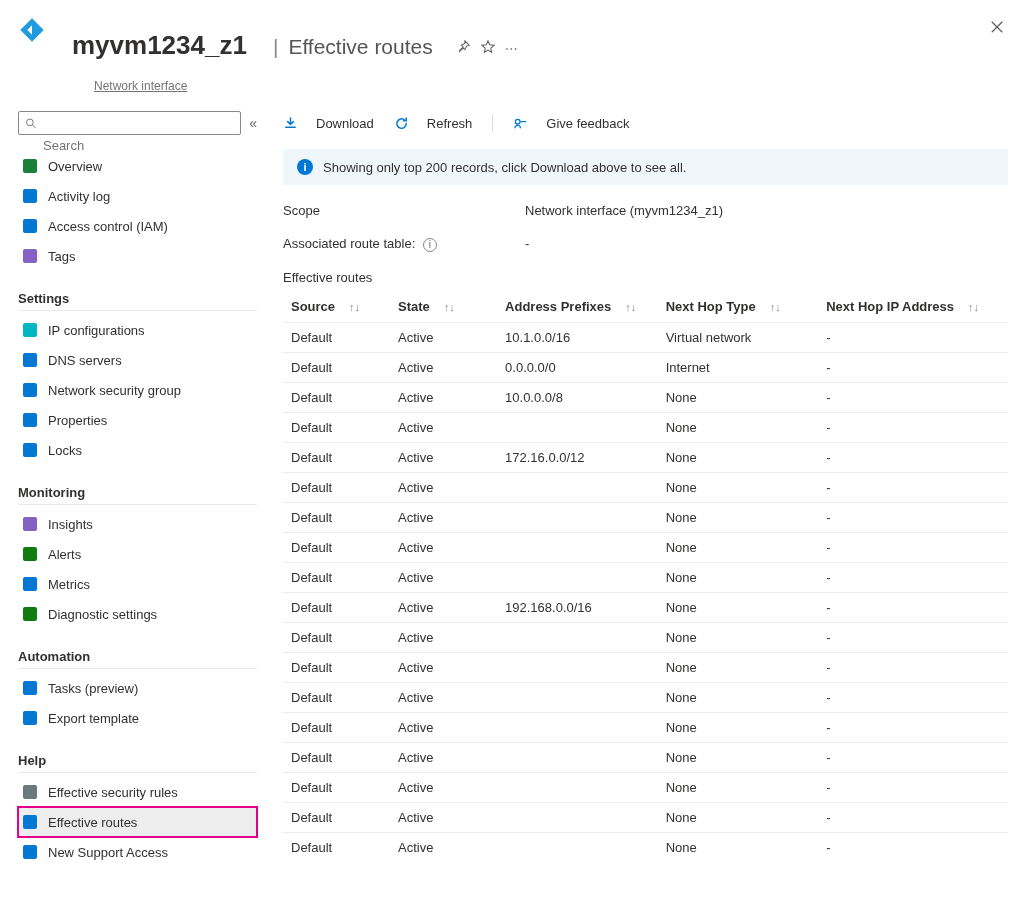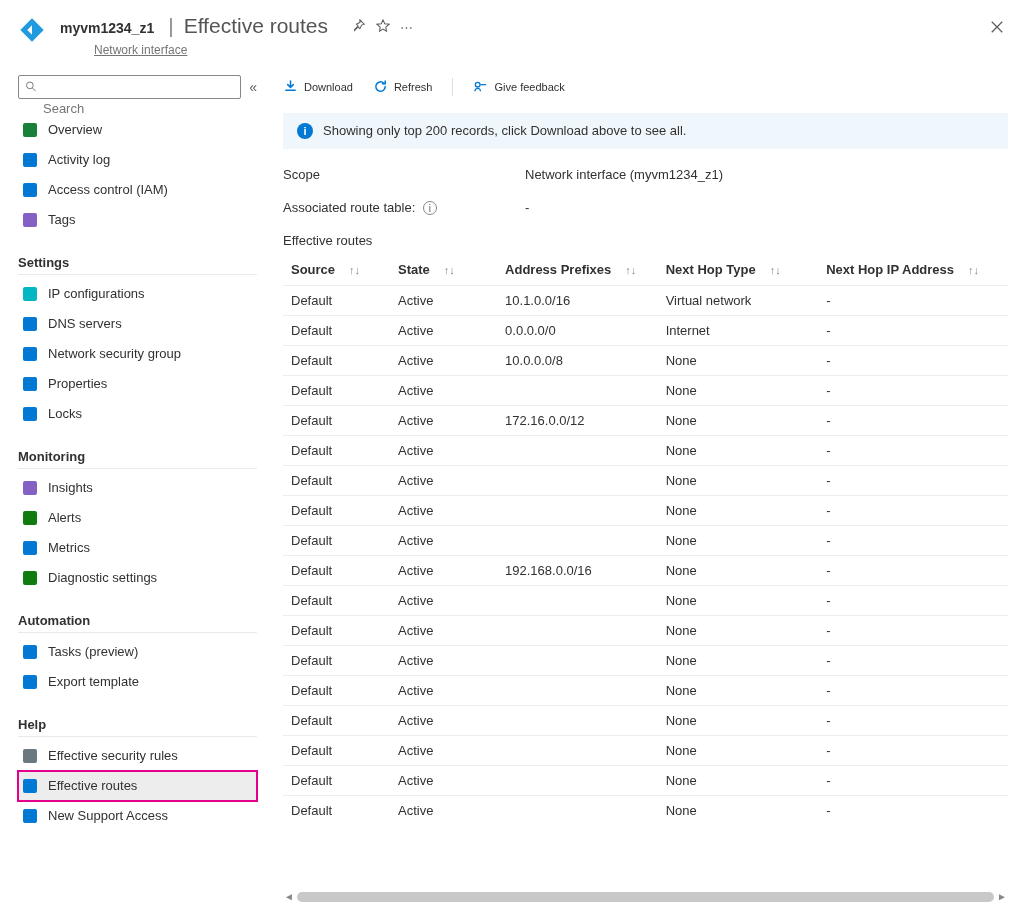--- a/index.html
+++ b/index.html
@@ -3,21 +3,21 @@
 <meta charset="utf-8">
 <style>
   * { box-sizing: border-box; }
   html, body { margin:0; padding:0; font-family: "Segoe UI", Arial, sans-serif; font-size:13px; color:#323130; background:#fff; }
   .blade { width:1026px; height:913px; position:relative; padding:14px 18px 0 18px; }
 
   
   .hdr { display:flex; align-items:flex-start; }
   .hdr-icon { width:28px; height:28px; flex:0 0 28px; margin-right:10px; margin-top:2px; }
   .hdr-title { flex:0 0 auto; display:flex; align-items:baseline; gap:10px; }
-  .hdr-title h1 { font-size:14px; font-weight:600; margin:4px; line-height:1.2; }
+  .hdr-title h1 { font-size:26px; font-weight:600; margin:16px; line-height:1.2; }
   .hdr-title .sep { color:#888; font-size:21px; font-weight:300;}
   .hdr-title .page { font-size:21px; font-weight:400; color:#555;}
   .hdr-sub { font-size:12px; color:#757575; margin-left:38px; margin-top:2px;text-decoration:underline;}
   .hdr-actions { margin-left:14px; display:flex; gap:10px; align-items:center; color:#605e5c; }
   .hdr-actions svg, .hdr-actions .dots { cursor:pointer; }
   .close-x { position:absolute; top:20px; right:22px; cursor:pointer; color:#605e5c;}
   .close-x svg { width:14px; height:14px; }
 
   
   .cols { display:flex; margin-top:18px; height:calc(100% - 70px); }
@@ -34,21 +34,21 @@
   .nav-heading { font-weight:600; font-size:13px; padding:4px 0; border-bottom:1px solid #eaeaea; margin-bottom:4px;}
   .nav-item { display:flex; align-items:center; gap:10px; height:30px; padding:0 4px; cursor:pointer; font-size:13px; color:#323130;}
   .nav-item .ico { width:16px; height:16px; flex:0 0 16px; display:flex; align-items:center; justify-content:center;}
   .nav-item.active { background:#ededed;}
   .nav-item.highlight { outline:2px solid #e3008c; outline-offset:-1px;}
   
   .sq { width:14px; height:14px; border-radius:2px; }
 
   
   .toolbar { display:flex; align-items:center; gap:20px; color:#323130; height:24px;}
-  .tool { display:flex; align-items:center; gap:6px; cursor:pointer; font-size:11px; color:#323130;}
+  .tool { display:flex; align-items:center; gap:18px; cursor:pointer; font-size:13px; color:#323130;}
   .tool svg { width:15px; height:15px; color:#0078d4;}
   .tool-sep { width:1px; height:18px; background:#ddd; }
 
   
   .infobar { margin-top:14px; background:#eff6fc; border:0; padding:10px 14px; display:flex; align-items:center; gap:10px; font-size:13px; color:#323130;}
   .infobar .i-ico { width:16px; height:16px; background:#0078d4; border-radius:50%; color:#fff; display:flex; align-items:center; justify-content:center; font-size:11px; font-weight:700; flex:0 0 16px;}
 
   
   .kv { display:flex; margin-top:18px; font-size:13px;}
   .kv .k { width:242px; color:#323130;}

